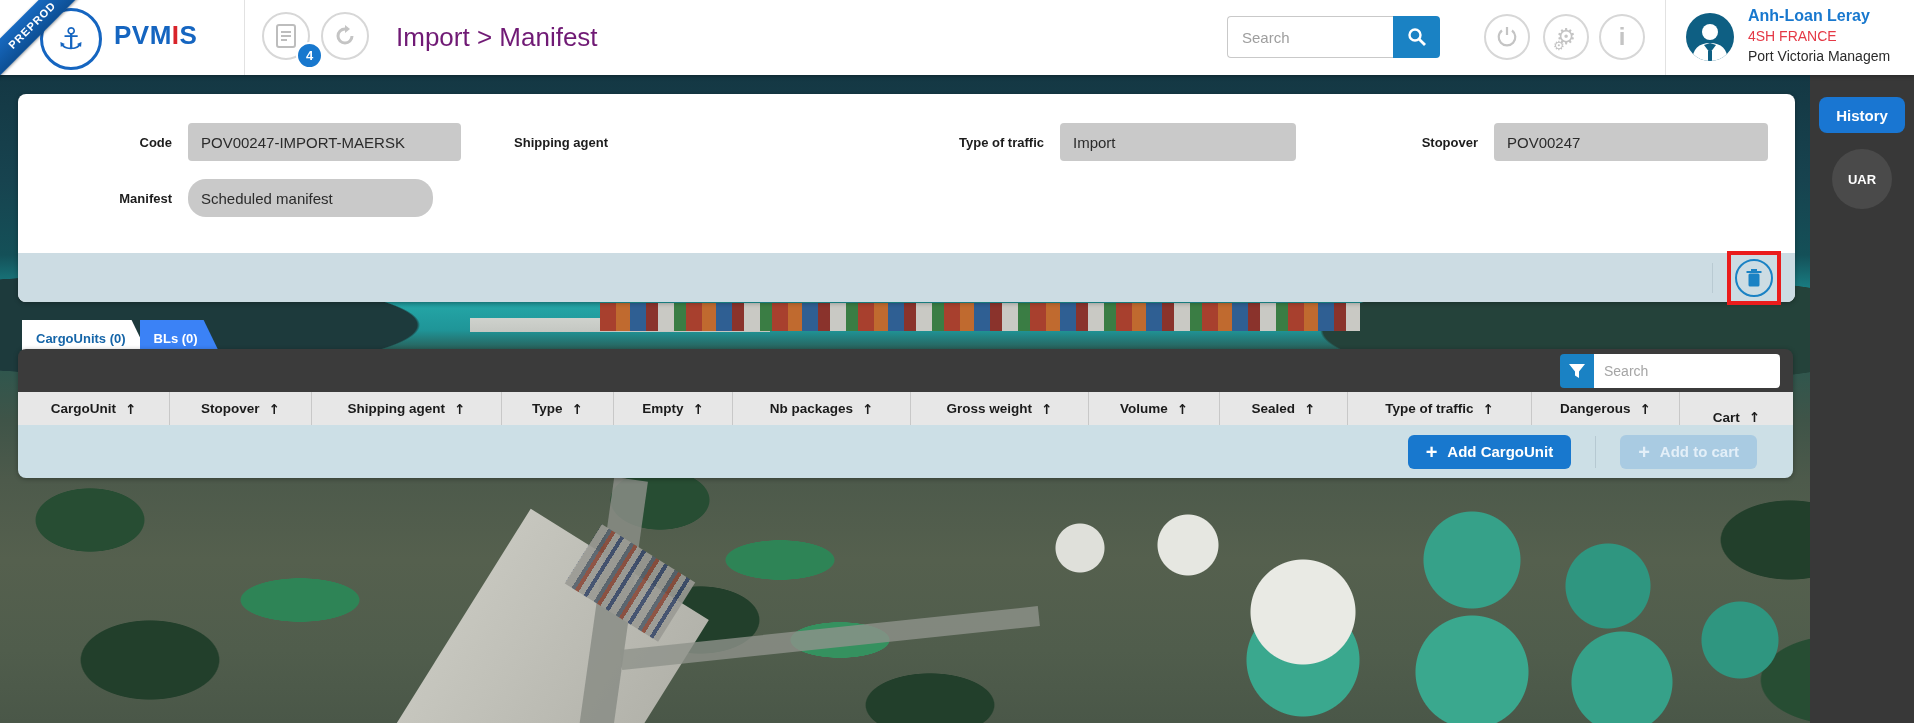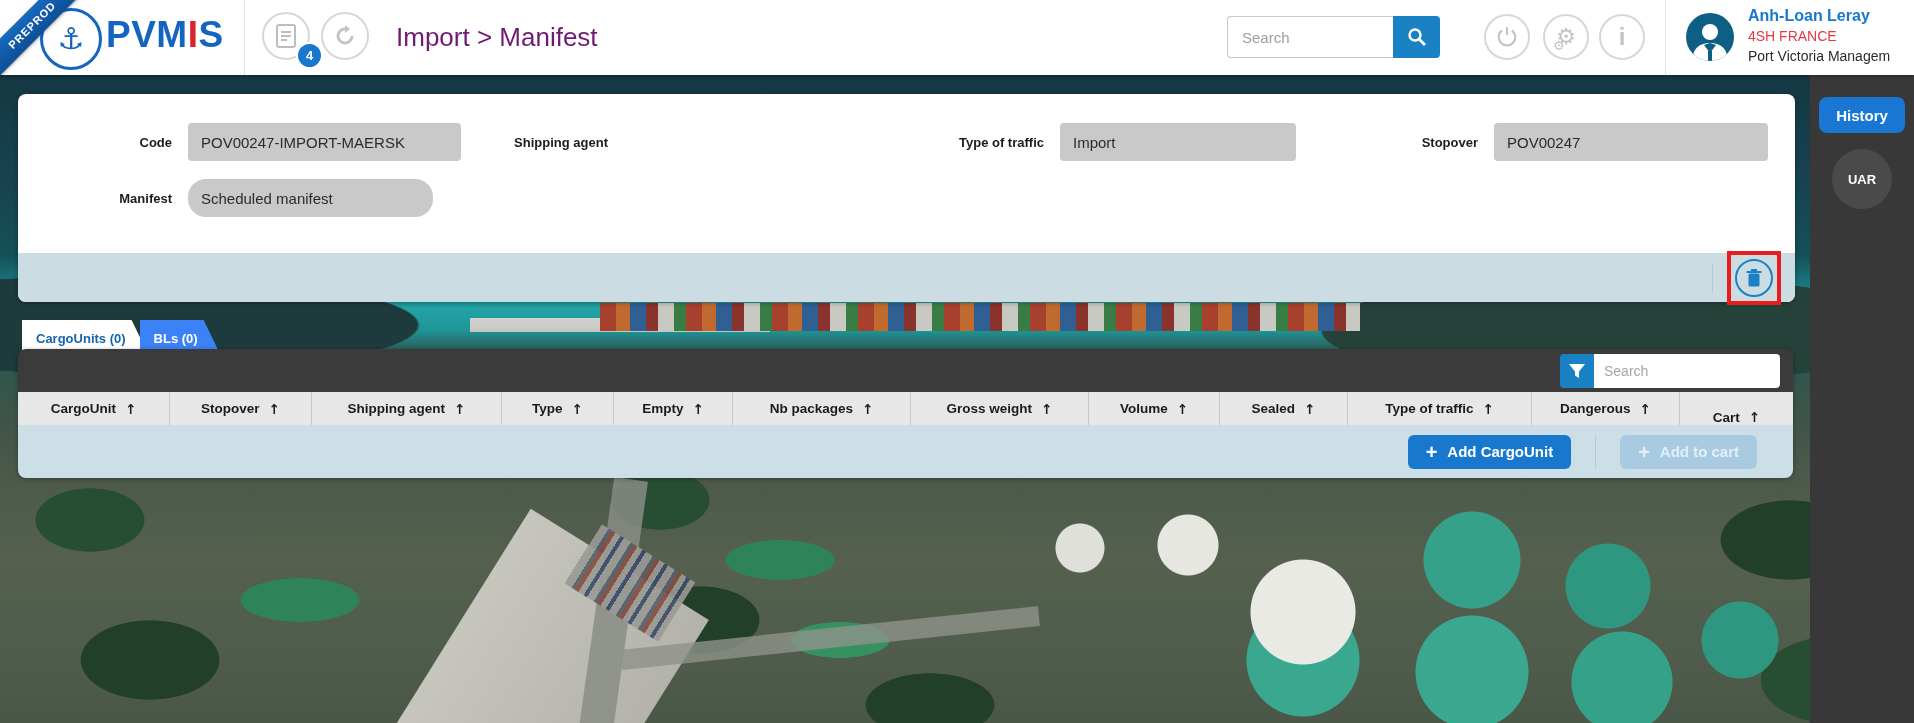--- a/index.html
+++ b/index.html
@@ -54,21 +54,21 @@
     background:repeating-linear-gradient(90deg,#9a9a94 0 8px,#55606b 8px 12px,#8a4a3a 12px 16px,#9a9a94 16px 22px,#3a4a6a 22px 26px);}
 
   
   .topbar{position:absolute;left:0;top:0;width:1914px;height:75px;background:#ffffff;z-index:3;box-shadow:0 1px 4px rgba(0,0,0,.35);}
   .ribbon{position:absolute;left:-38px;top:12px;width:140px;height:26px;line-height:26px;z-index:5;
     background:linear-gradient(180deg,#1769c0,#0d4f94);color:#fff;font-size:11px;font-weight:bold;letter-spacing:1px;
     text-align:center;transform:rotate(-45deg);box-shadow:0 1px 3px rgba(0,0,0,.4);}
   .logo-circle{position:absolute;left:40px;top:8px;width:56px;height:56px;border:3px solid #1565c0;border-radius:50%;
     display:flex;align-items:center;justify-content:center;}
   .anchor-glyph{font-family:"DejaVu Sans",sans-serif;font-size:30px;color:#1565c0;line-height:1;}
-  .brand{position:absolute;left:106px;top:0;height:70px;display:flex;align-items:center;font-size:37px;font-weight:bold;letter-spacing:.5px;}
+  .brand{position:absolute;left:114px;top:0;height:70px;display:flex;align-items:center;font-size:26px;font-weight:bold;letter-spacing:.5px;}
   .brand .b{color:#1565c0;} .brand .r{color:#d8232a;}
   .vdiv{position:absolute;top:0;width:1px;height:75px;background:#e2e2e2;}
   .circle-btn{position:absolute;top:12px;width:48px;height:48px;border:2px solid #d7d7d7;border-radius:50%;box-sizing:border-box;
     display:flex;align-items:center;justify-content:center;background:#fff;}
   .badge{position:absolute;left:32px;top:28px;width:23px;height:23px;background:#1878ce;border-radius:50%;
     color:#fff;font-size:13px;font-weight:bold;display:flex;align-items:center;justify-content:center;border:2px solid #fff;}
   .page-title{position:absolute;left:396px;top:0;height:75px;display:flex;align-items:center;font-size:26px;color:#701a75;}
   .hsearch{position:absolute;left:1227px;top:16px;height:42px;display:flex;}
   .hsearch input{width:166px;height:42px;box-sizing:border-box;border:1px solid #c9c9c9;border-right:none;border-radius:4px 0 0 4px;
     padding:0 14px;font-size:15px;font-family:"Liberation Sans",sans-serif;color:#333;outline:none;}

